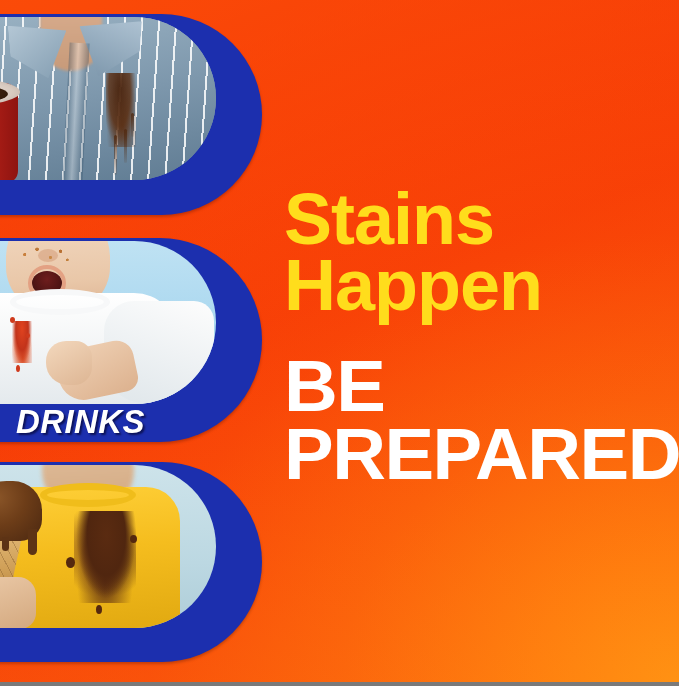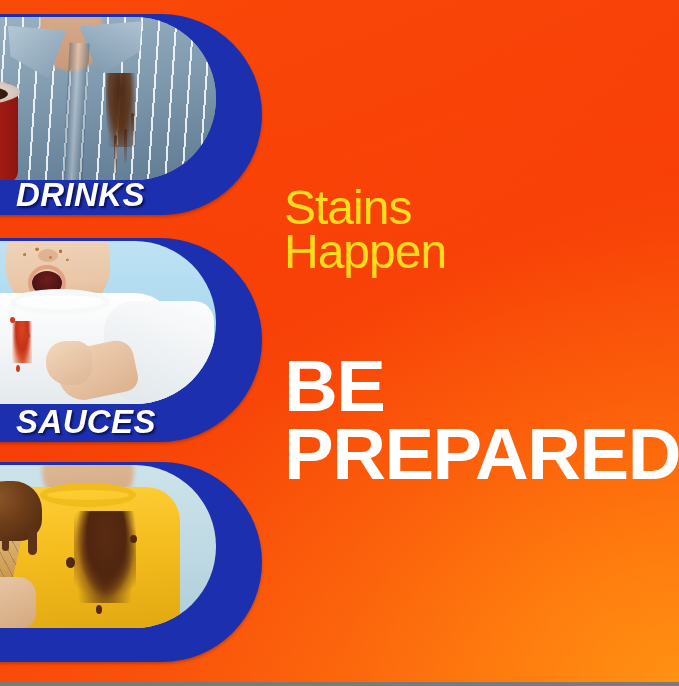--- a/index.html
+++ b/index.html
@@ -277,22 +277,22 @@
 
   
   .headline {
     position: absolute;
     left: 284px;
     top: 186px;
     width: 390px;
   }
   .hl-yellow {
     color: #ffdd1c;
-    font-size: 48px;
-    font-weight: 400;
+    font-size: 72px;
+    font-weight: 700;
     line-height: 0.92;
     letter-spacing: -1px;
     margin: 0;
     white-space: pre-line;
   }
   .hl-white {
     position: absolute;
     left: 284px;
     top: 352px;
     width: 400px;
@@ -327,21 +327,20 @@
         <div class="s1-stain"></div>
         <div class="s1-drip" style="left:160px; top:118px; height:40px;"></div>
         <div class="s1-drip" style="left:170px; top:112px; height:34px;"></div>
         <div class="s1-drip" style="left:177px; top:96px; height:24px;"></div>
         <div class="s1-mug"></div>
         <div class="s1-mug-rim"></div>
         <div class="s1-coffee"></div>
 
       </div>
     </div>
-    <div class="label">DRINKS</div>
   </div>
 
   <div class="pill" id="pill-2">
     <div class="photo">
       <div class="scene">
         <div class="s2-bg"></div>
         <div class="s2-head"></div>
         <div class="s2-nose"></div>
         <div class="s2-lip"></div>
         <div class="s2-mouth"></div>
@@ -350,21 +349,21 @@
         <div class="s2-sleeveR"></div>
         <div class="s2-collar"></div>
         <div class="s2-arm"></div>
         <div class="s2-hand"></div>
         <div class="s2-stain"></div>
         <div class="s2-speck" style="left:56px; top:76px; width:5px; height:6px;"></div>
         <div class="s2-speck" style="left:72px; top:92px; width:4px; height:5px;"></div>
         <div class="s2-speck" style="left:62px; top:124px; width:4px; height:7px;"></div>
       </div>
     </div>
-    <div class="label">SAUCES</div>
+    <div class="label">DRINKS</div>
   </div>
 
   <div class="pill" id="pill-3">
     <div class="photo">
       <div class="scene">
         <div class="s3-bg"></div>
         <div class="s3-head"></div>
         <div class="s3-shirt"></div>
         <div class="s3-sleeveL"></div>
         <div class="s3-collar"></div>

